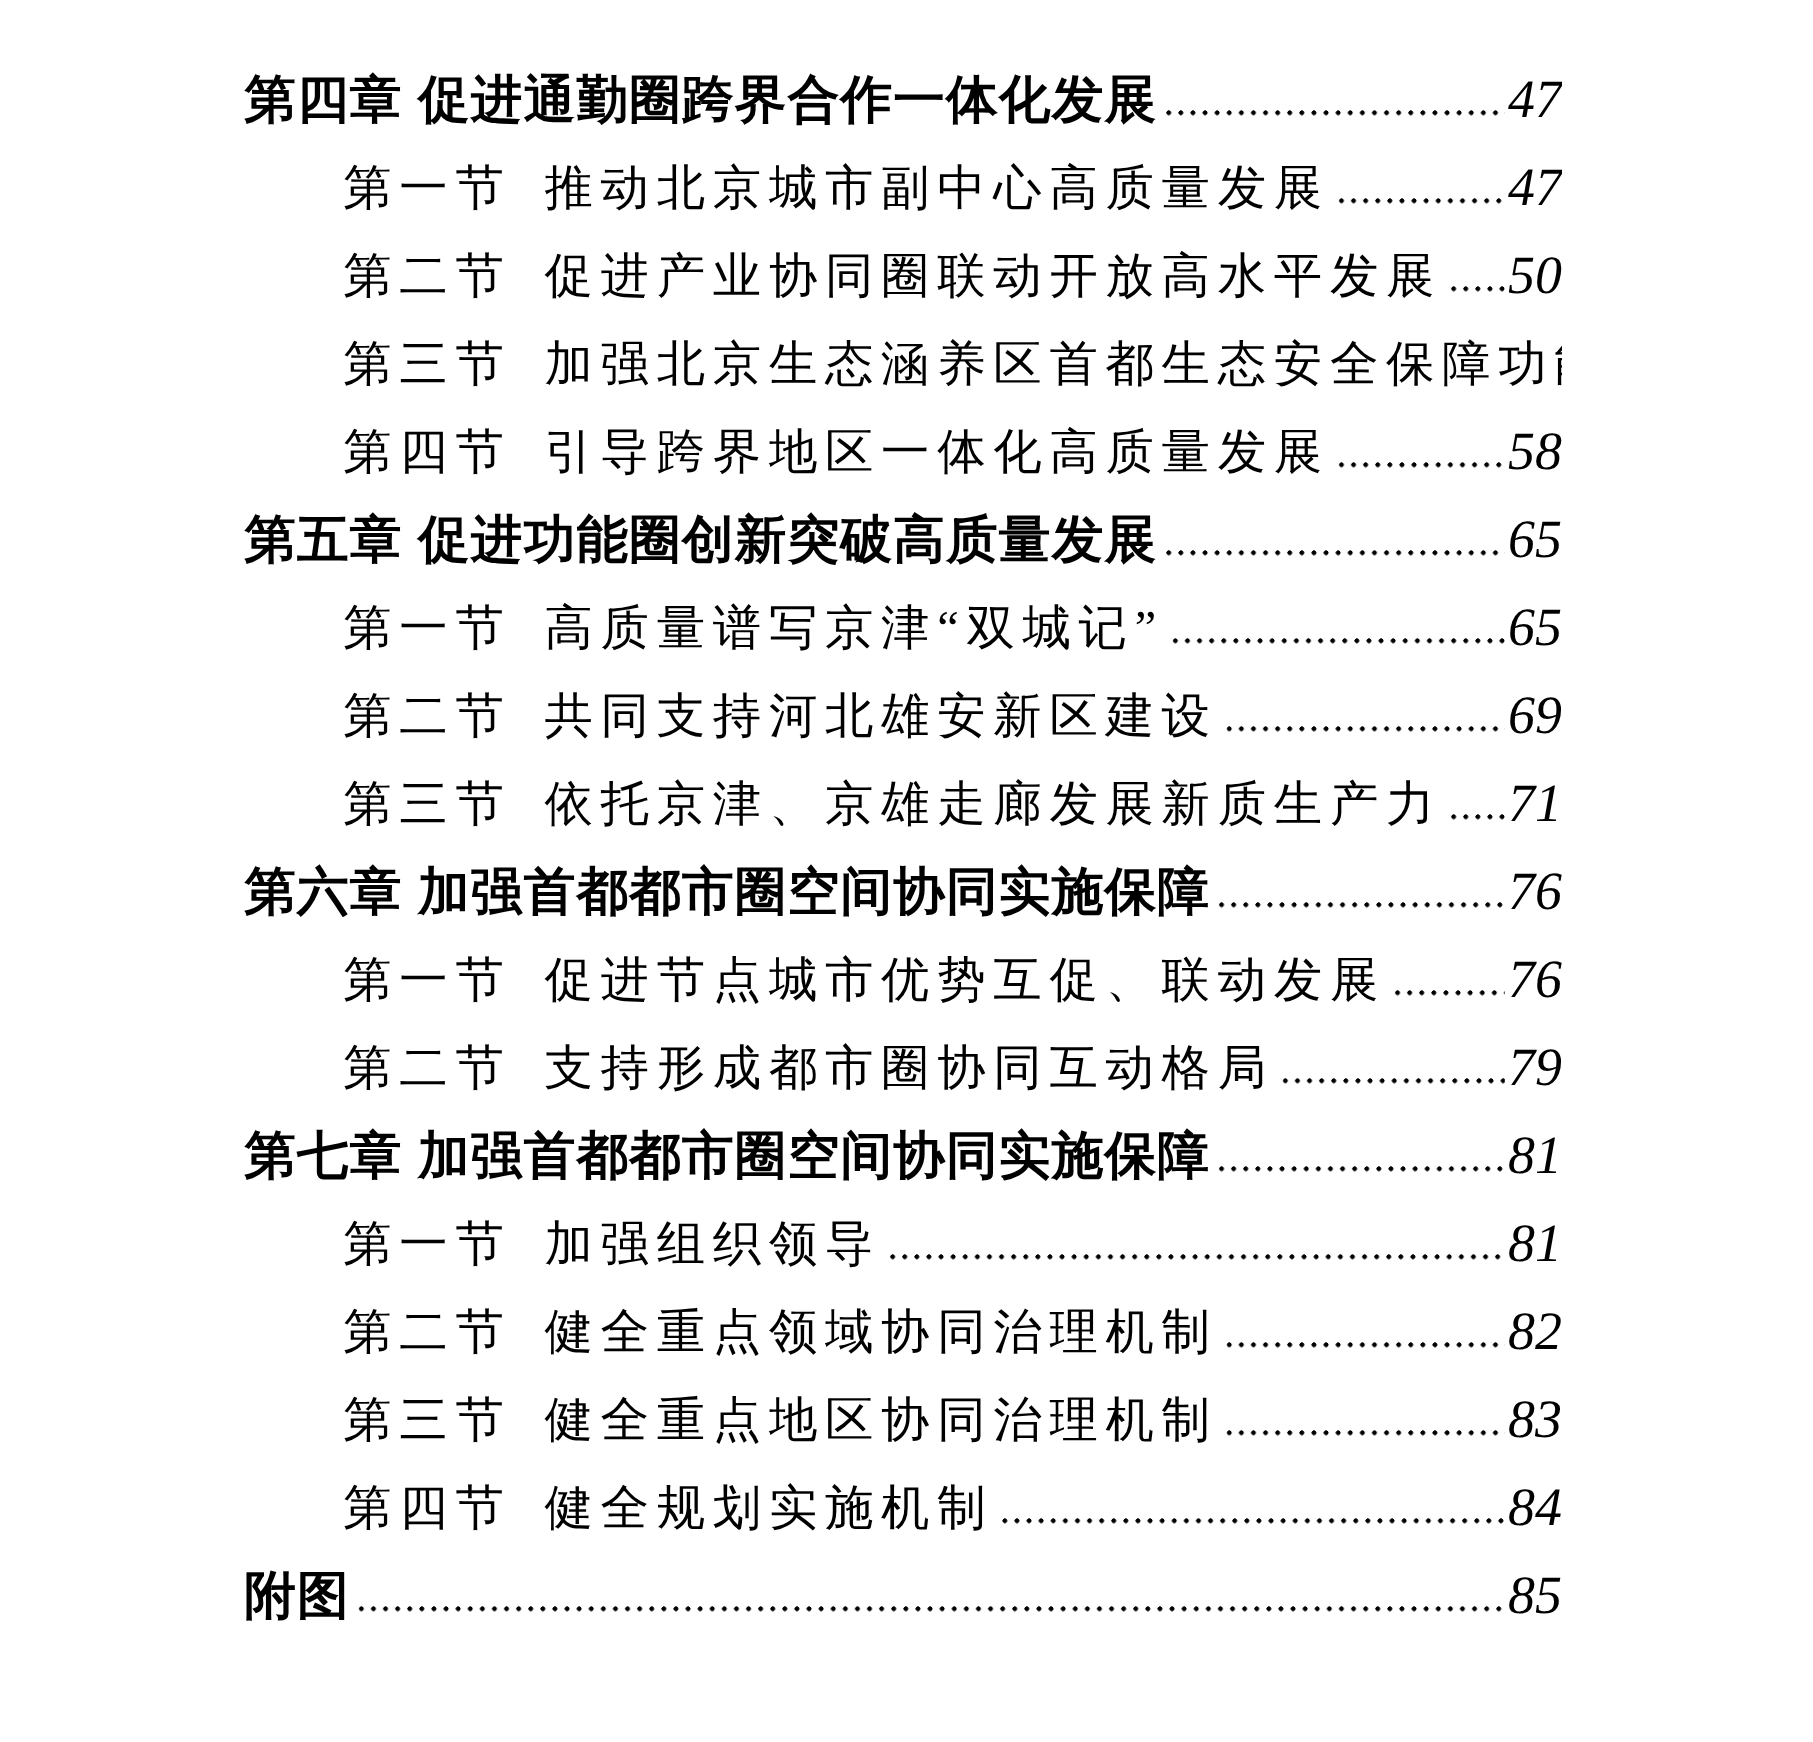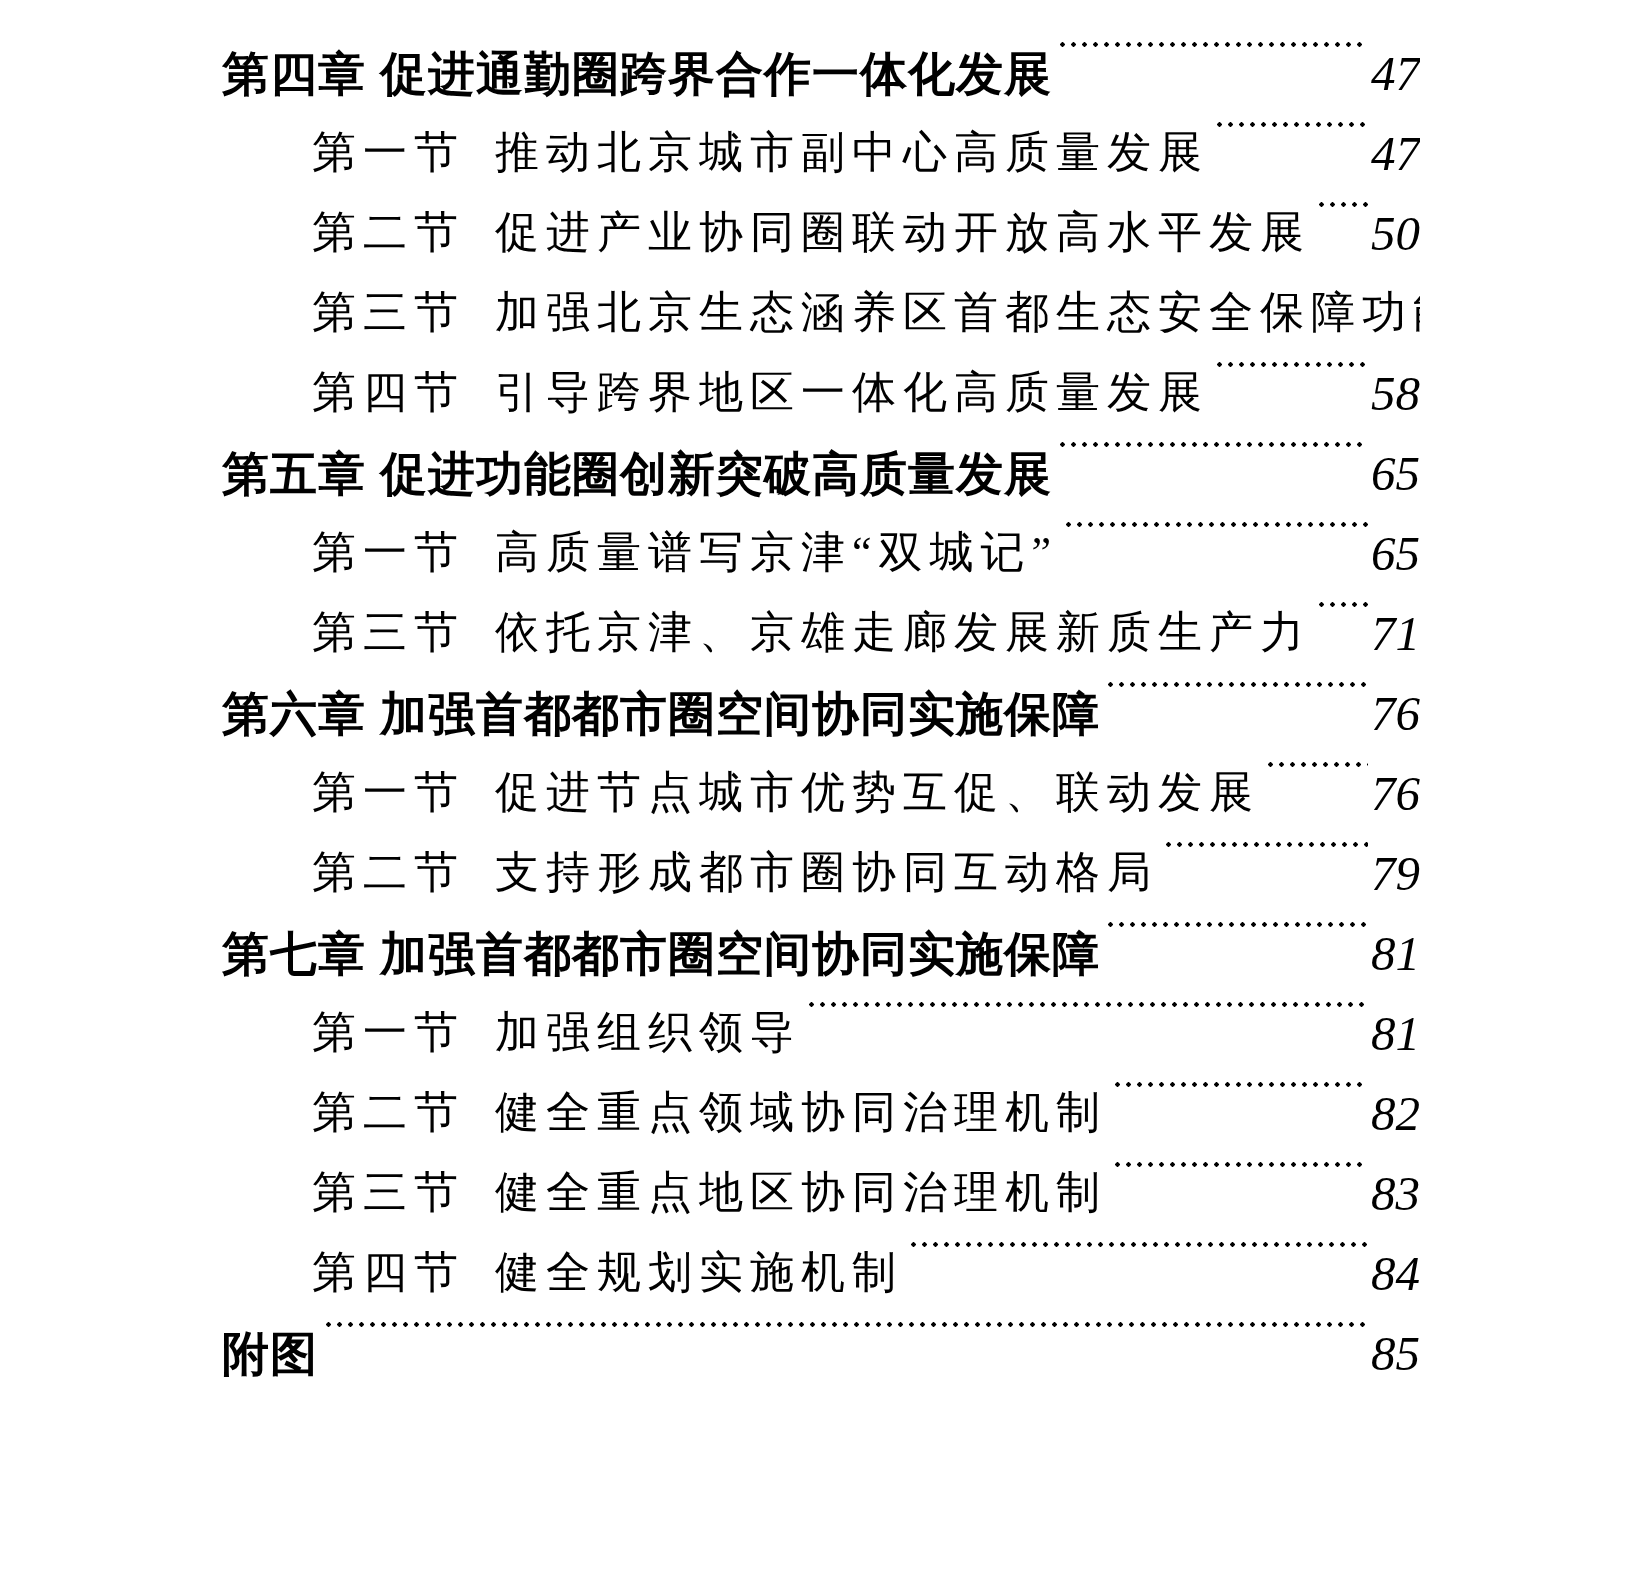--- a/index.html
+++ b/index.html
@@ -14,20 +14,21 @@
     font-family: "Liberation Serif", "DejaVu Serif", serif;
     overflow: hidden;
   }
   .toc {
     box-sizing: border-box;
     width: 1648px;
     padding: 42px 228px 0 222px;
   }
   .row {
     display: flex;
+    align-items: flex-end;
     height: 80px;
     overflow: hidden;
   }
   .row .label {
     white-space: nowrap;
     flex: 0 0 auto;
   }
   .row.chapter .label {
     font-family: "Liberation Sans", "DejaVu Sans", sans-serif;
     font-weight: 700;
@@ -95,20 +96,25 @@
       <span class="label">第五章 促进功能圈创新突破高质量发展</span>
       <span class="leader"></span>
       <span class="pagenum">65</span>
     </div>
     <div class="row section">
       <span class="label">第一节 高质量谱写京津“双城记”</span>
       <span class="leader"></span>
       <span class="pagenum">65</span>
     </div>
     <div class="row section">
+      <span class="label">第二节 共同支持河北雄安新区建设</span>
+      <span class="leader"></span>
+      <span class="pagenum">69</span>
+    </div>
+    <div class="row section">
       <span class="label">第三节 依托京津、京雄走廊发展新质生产力</span>
       <span class="leader"></span>
       <span class="pagenum">71</span>
     </div>
     <div class="row chapter">
       <span class="label">第六章 加强首都都市圈空间协同实施保障</span>
       <span class="leader"></span>
       <span class="pagenum">76</span>
     </div>
     <div class="row section">

